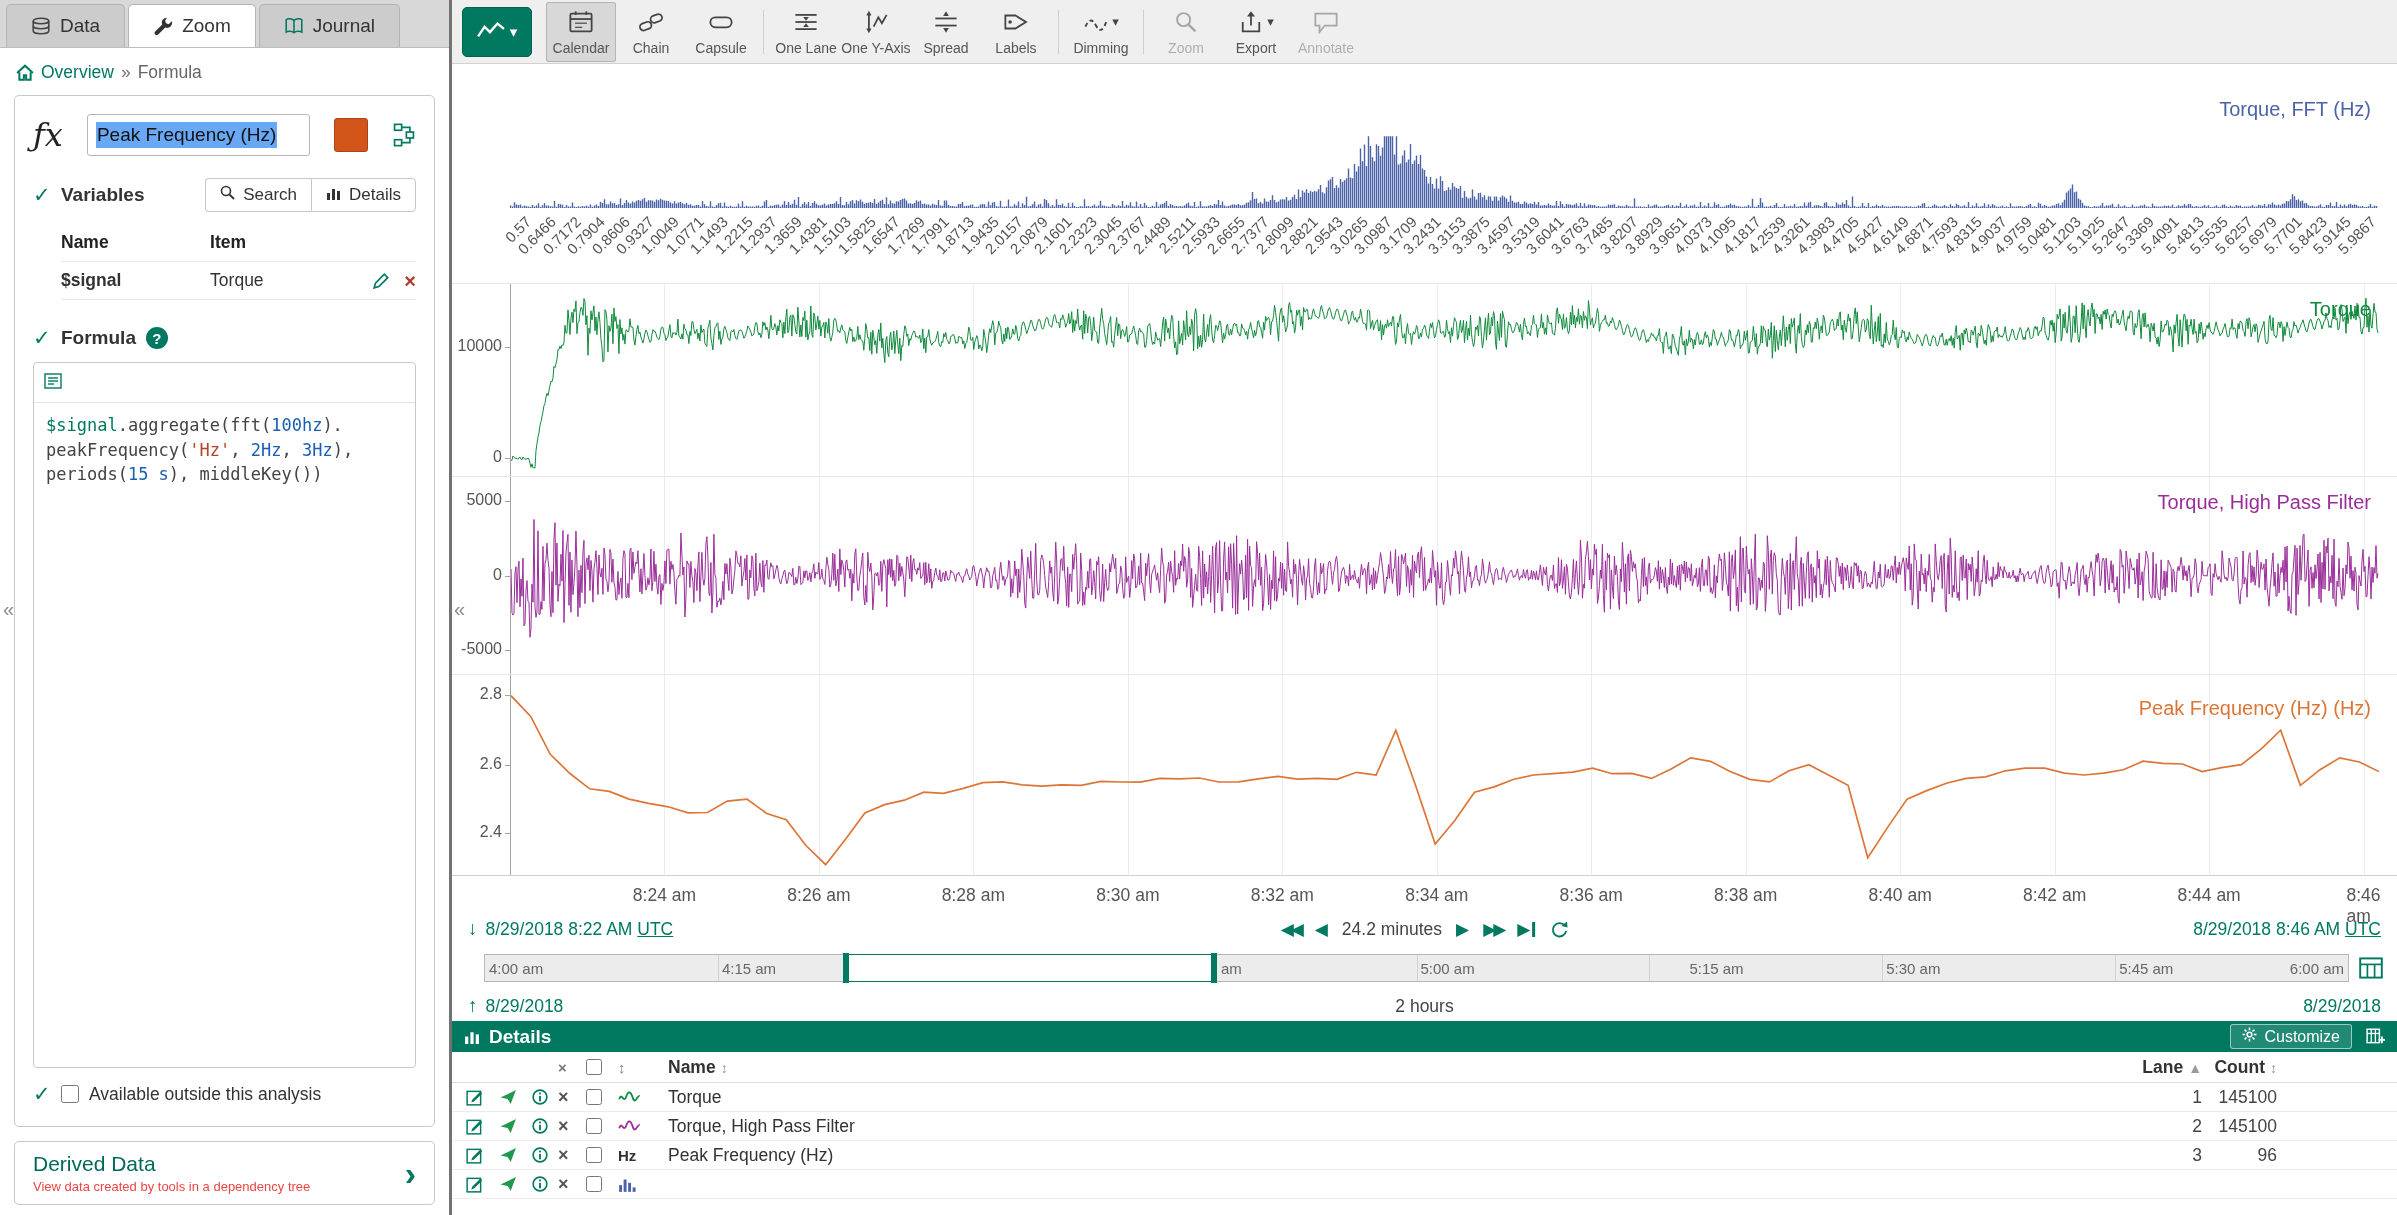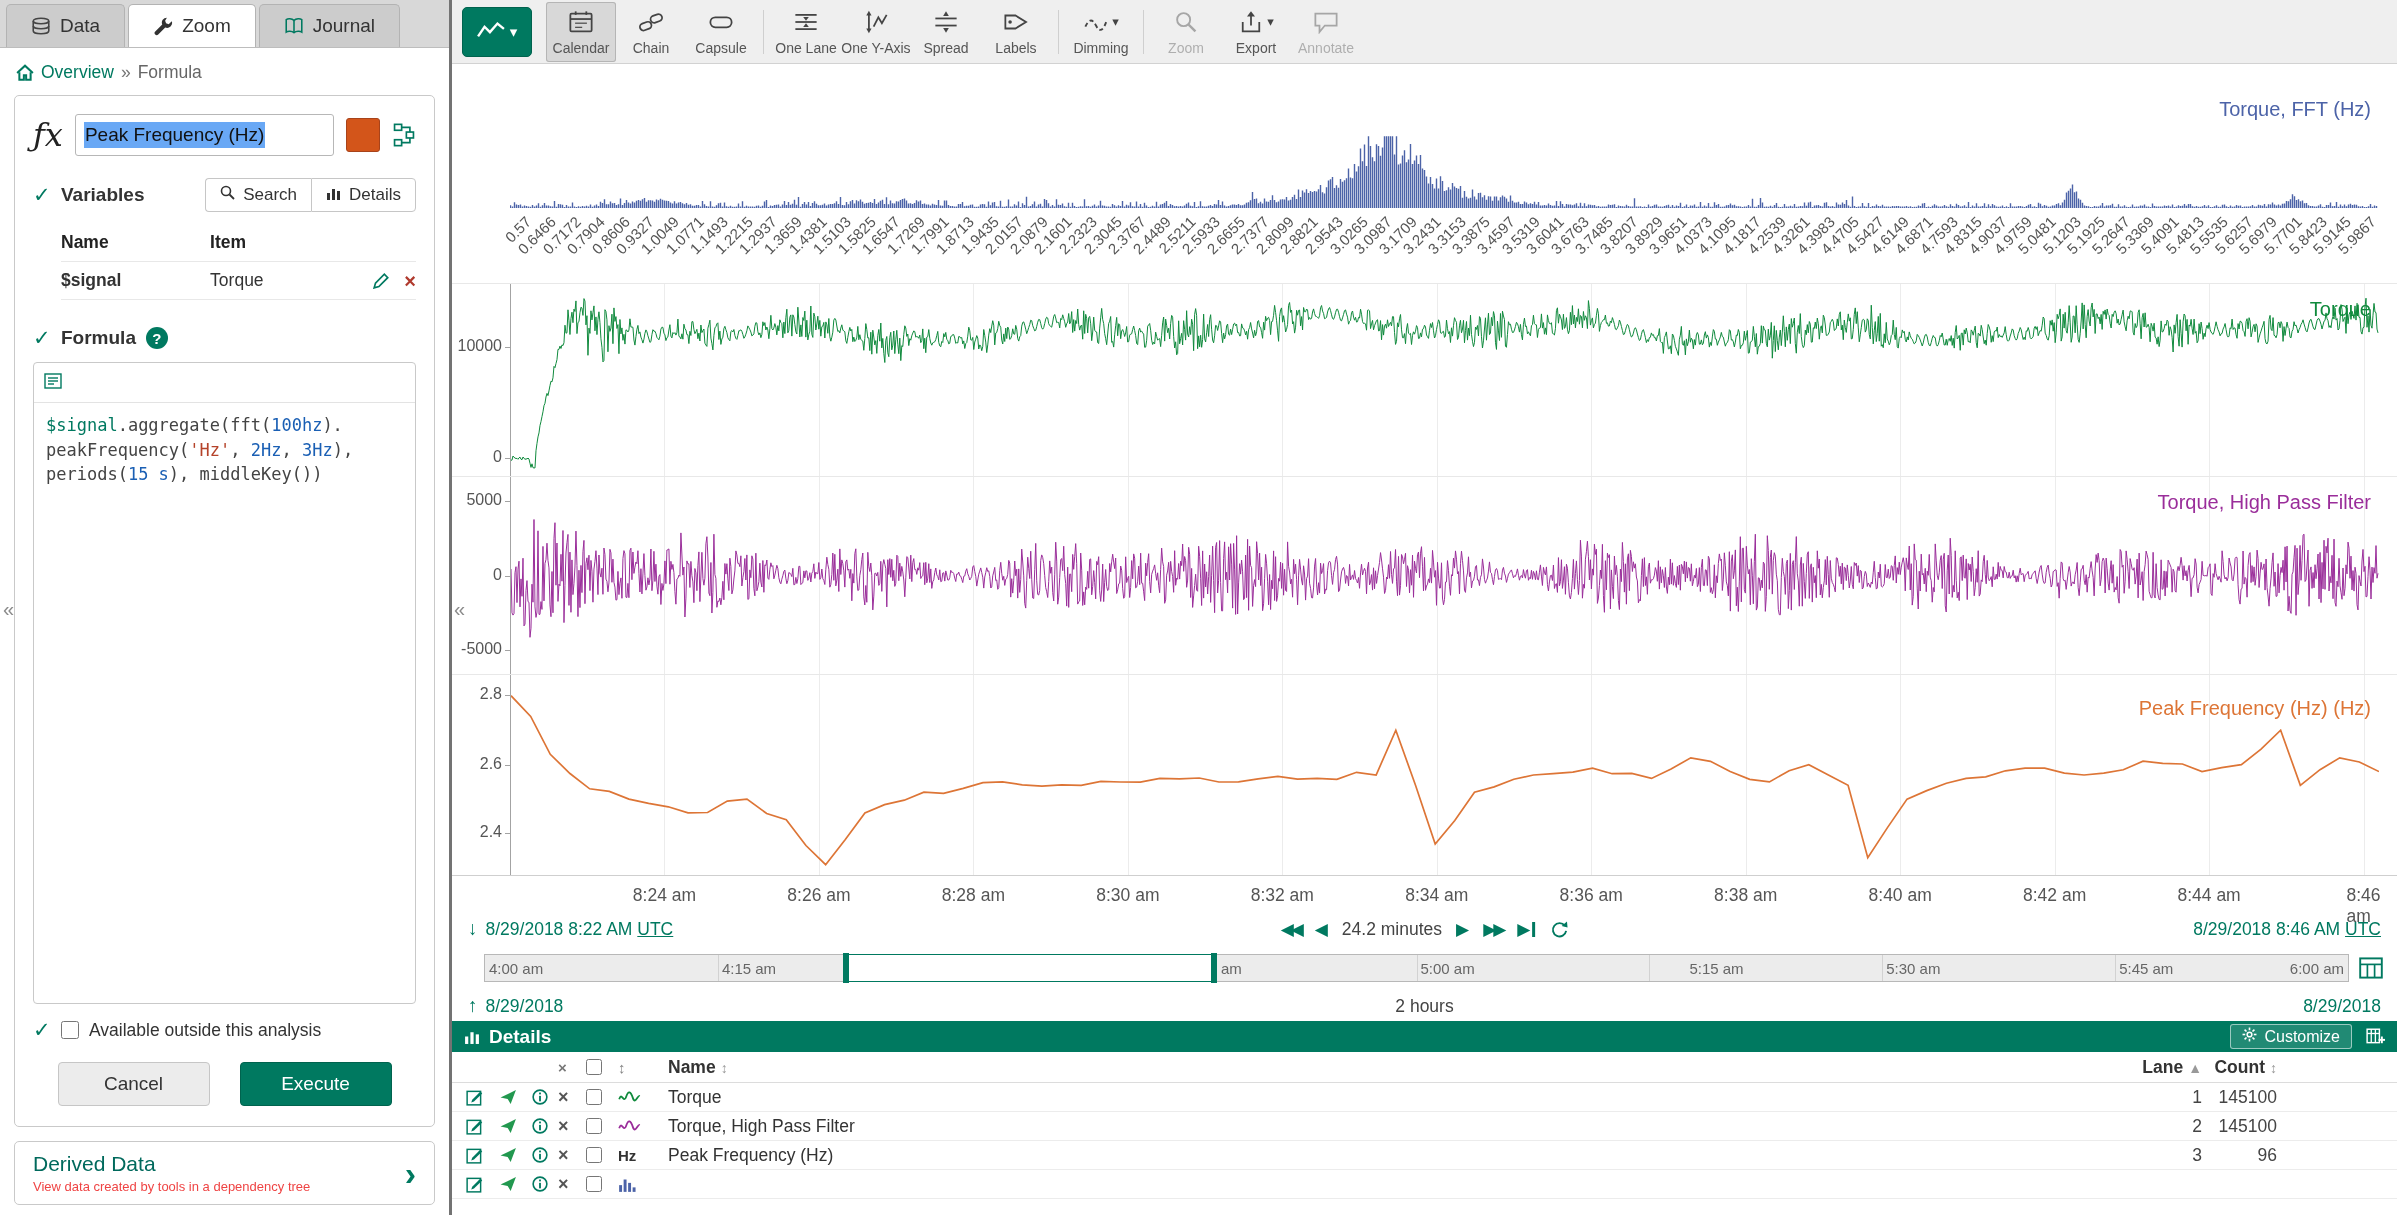--- a/index.html
+++ b/index.html
@@ -20,21 +20,21 @@
   .filter-input { border:none; outline:none; flex:1; font-size:17.5px; color:#555; font-family:inherit; background:transparent; }
   .filter-input::placeholder { color:#9a9a9a; }
 
   .breadcrumb { margin:14px 16px 6px; font-size:17.5px; display:flex; align-items:center; gap:7px; }
   .bc-home { color:#007960; display:inline-flex; cursor:pointer; }
   .bc-link { color:#007960; cursor:pointer; text-decoration:none; }
   .bc-sep { color:#777; }
   .bc-cur { color:#666; }
 
   .tool-panel { margin:6px 14px 0; border:1px solid #c9c9c9; border-radius:5px; padding:18px 18px 20px; flex:1; display:flex; flex-direction:column; min-height:0; }
-  .tool-head { display:flex; align-items:center; gap:12px; }
+  .tool-head { display:flex; align-items:center; gap:24px; }
   .fx { font-family:"DejaVu Serif",serif; font-style:italic; font-size:32px; color:#222; line-height:1; }
   .name-input { flex:1; height:42px; border:1px solid #b7b7b7; border-radius:3px; display:flex; align-items:center; padding:0 8px; font-size:19px; cursor:text; background:#fff; overflow:hidden; white-space:nowrap; }
   .selected-text { background:#69a8f5; color:#111; padding:2px 1px; }
   .swatch { width:34px; height:34px; background:#d3551a; border:1px solid #a8431a; border-radius:3px; cursor:pointer; }
   .tree-btn { background:none; border:none; cursor:pointer; display:inline-flex; color:#007960; }
 
   .sec-row { display:flex; align-items:center; margin-top:22px; }
   .check { color:#007960; font-weight:bold; font-size:21px; width:28px; }
   .sec-label { font-size:19px; font-weight:bold; color:#333; }
   .btn-group { margin-left:auto; display:flex; }
@@ -297,24 +297,20 @@
             <div class="code-line"><span class="tok-pln">  periods(</span><span class="tok-num">15 s</span><span class="tok-pln">), middleKey())</span></div>
           </div>
       </div>
 
       <div class="avail-row">
         <span class="check">✓</span>
         <input type="checkbox" id="avail" style="">
         <label for="avail">Available outside this analysis</label>
       </div>
 
-      <div class="action-row">
-        <button class="btn-cancel">Cancel</button>
-        <button class="btn-execute">Execute</button>
-      </div>
     </div>
 
     <div class="derived">
       <div>
         <div class="d-title">Derived Data</div>
         <div class="d-sub">View data created by tools in a dependency tree</div>
       </div>
       <span class="d-chev">›</span>
     </div>
 

